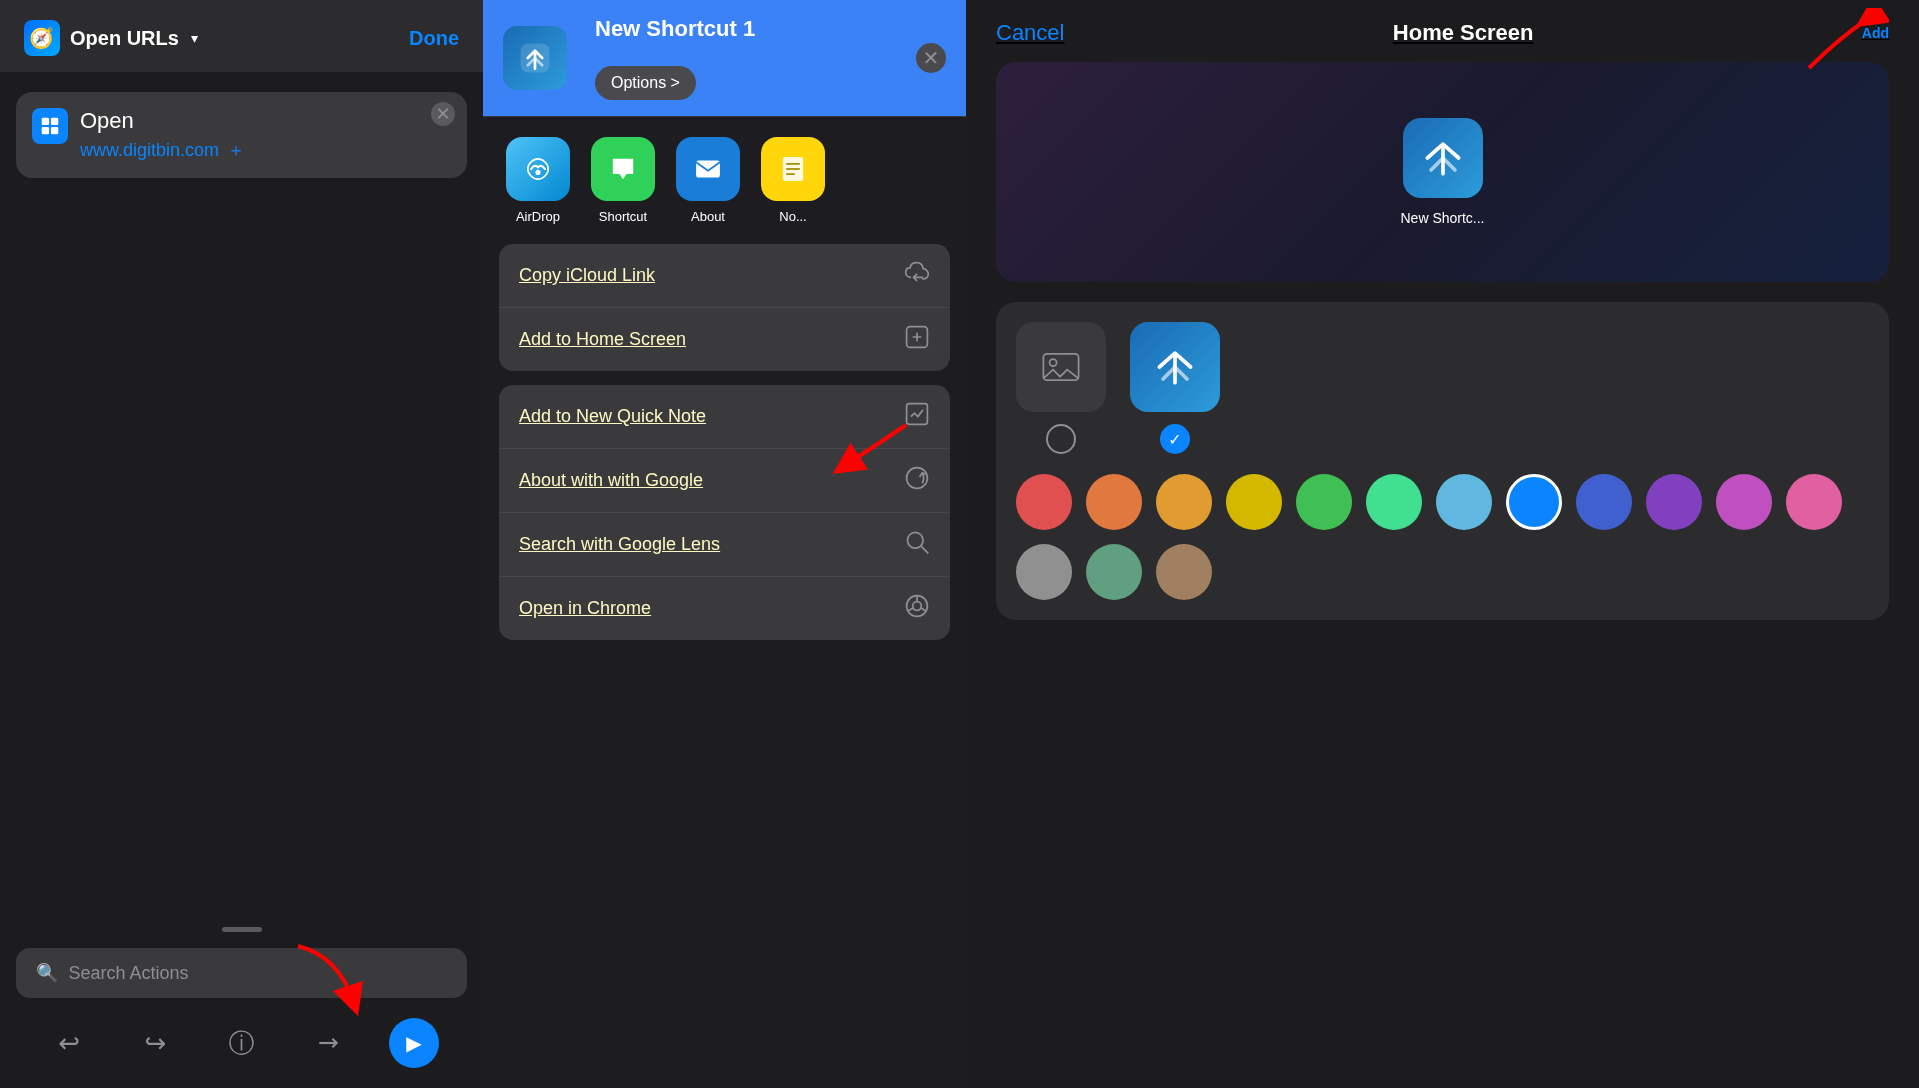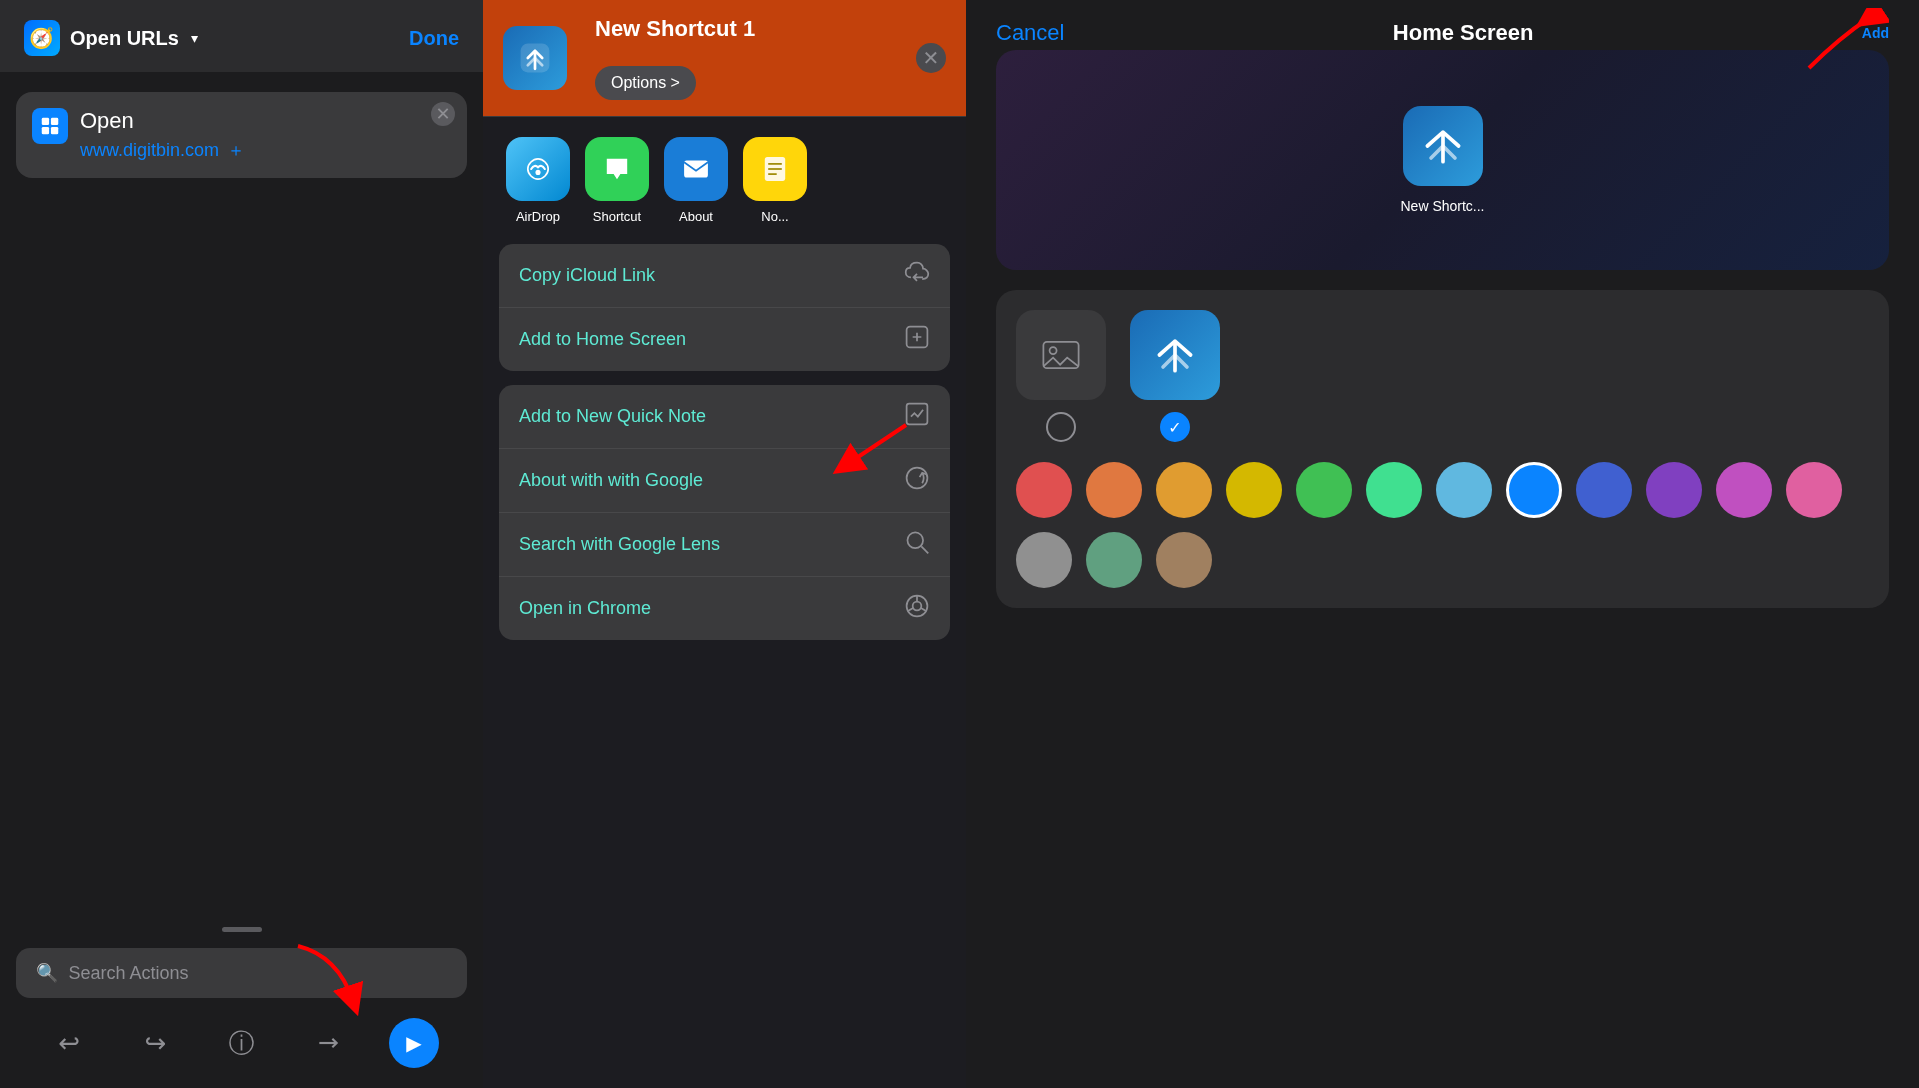--- a/index.html
+++ b/index.html
@@ -164,21 +164,21 @@
     
     .panel2 {
       width: 483px;
       height: 1088px;
       background: rgba(30,30,35,0.95);
       display: flex;
       flex-direction: column;
       position: relative;
     }
     .panel2-header {
-      background: #c2410c;
+      background: #3b82f6;
       padding: 16px 20px;
       display: flex;
       align-items: center;
       gap: 16px;
       border-bottom: 1px solid #3a3a3c;
     }
     .shortcut-icon {
       width: 64px;
       height: 64px;
       background: linear-gradient(135deg, #1a6bb5, #2d9cdb);
@@ -214,21 +214,21 @@
       border-radius: 50%;
       width: 30px;
       height: 30px;
       display: flex;
       align-items: center;
       justify-content: center;
       cursor: pointer;
     }
     .share-row {
       display: flex;
-      gap: 9px;
+      gap: 15px;
       padding: 20px;
       overflow-x: auto;
     }
     .share-app {
       display: flex;
       flex-direction: column;
       align-items: center;
       gap: 8px;
       min-width: 70px;
     }
@@ -265,42 +265,44 @@
     .menu-item {
       display: flex;
       align-items: center;
       justify-content: space-between;
       padding: 16px 20px;
       border-bottom: 1px solid #48484a;
       cursor: pointer;
     }
     .menu-item:last-child { border-bottom: none; }
     .menu-item-label {
-      color: #5eead4;
+      color: #fef9c3;
       font-size: 18px;
+      text-decoration: underline;
     }
     .menu-item-icon {
       color: #8e8e93;
       font-size: 20px;
     }
 
     
     .panel3 {
       width: 953px;
       height: 1088px;
       background: #1c1c1e;
       display: flex;
       flex-direction: column;
       position: relative;
     }
     .panel3-header {
       display: flex;
       align-items: center;
       justify-content: space-between;
-      padding: 20px 30px 4px;
+      padding: 20px 30px 16px;
+      text-decoration: underline;
     }
     .cancel-btn {
       color: #0a84ff;
       font-size: 22px;
       background: none;
       border: none;
       cursor: pointer;
     }
     .home-screen-title {
       color: #fff;

